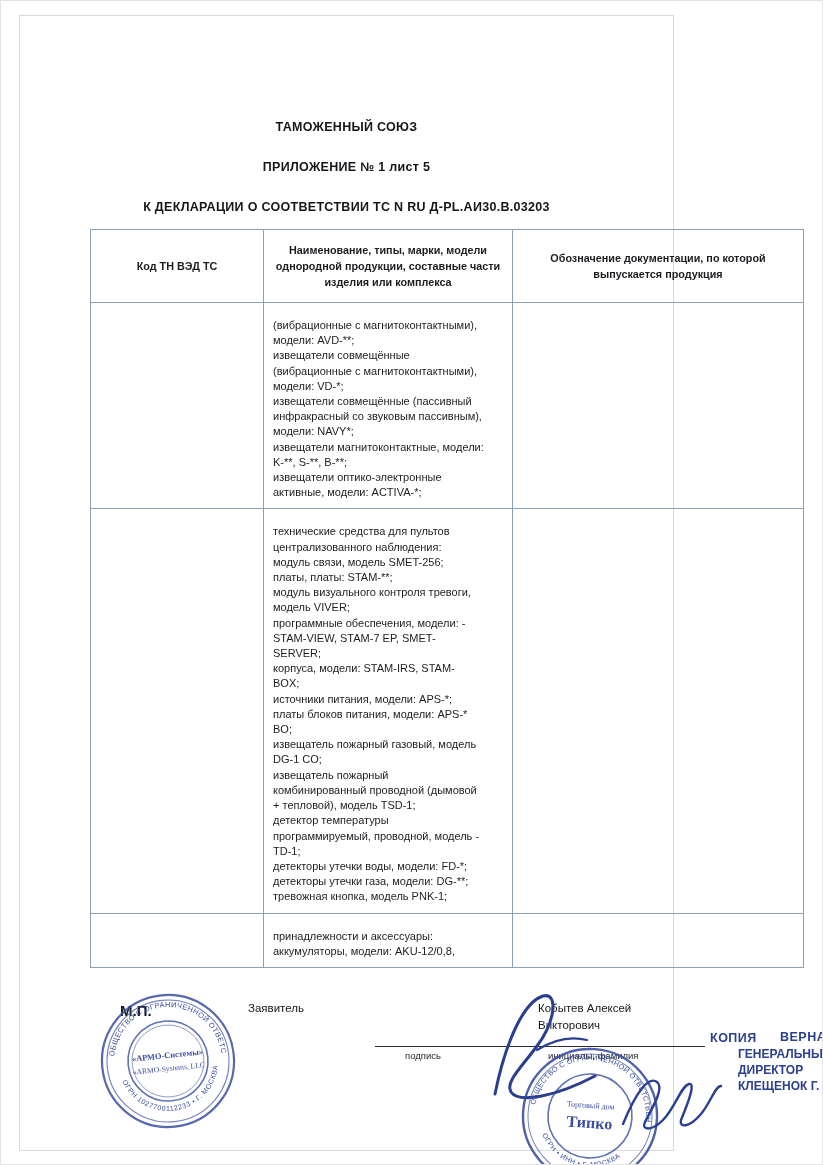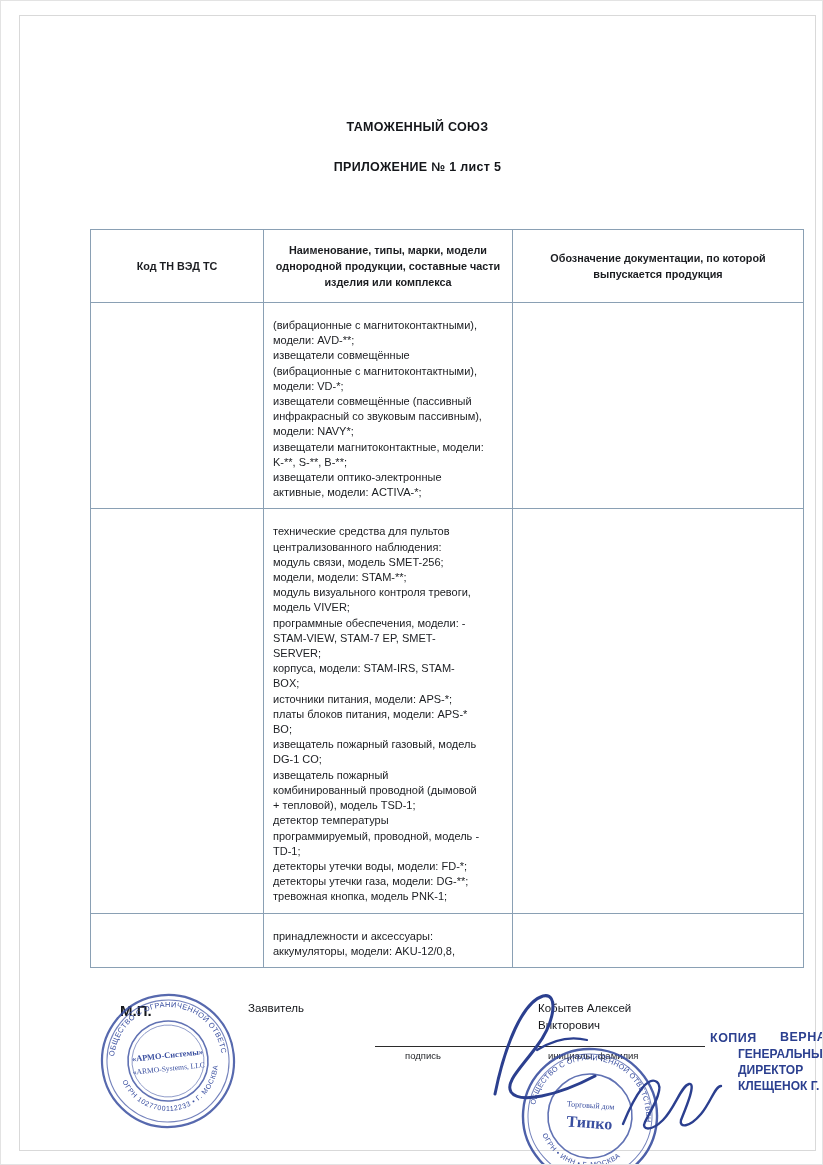--- a/index.html
+++ b/index.html
@@ -17,21 +17,21 @@
     background: #ffffff;
     margin: 0 auto;
     overflow: hidden;
     border: 1px solid #e3e3e3;
     box-sizing: border-box;
   }
   .sheet {
     position: absolute;
     left: 18px;
     top: 14px;
-    width: 797px;
+    width: 655px;
     height: 1136px;
     background: #fff;
     border: 1px solid #d9d9d9;
     box-sizing: border-box;
   }
   .header {
     text-align: center;
     margin-top: 104px;
   }
   .header .line {
@@ -174,20 +174,21 @@
 </style>
 </head>
 <body>
 
 <div class="page">
   <div class="sheet">
 
     <div class="header">
       <div class="line l1">ТАМОЖЕННЫЙ СОЮЗ</div>
       <div class="line l2">ПРИЛОЖЕНИЕ № 1 лист 5</div>
+      <div class="line l3">К ДЕКЛАРАЦИИ О СООТВЕТСТВИИ ТС N RU Д-PL.АИ30.В.03203</div>
     </div>
 
     <table class="maintable">
       <thead>
         <tr>
           <th class="col1">Код ТН ВЭД ТС</th>
           <th class="col2">Наименование, типы, марки, модели однородной продукции, составные части изделия или комплекса</th>
           <th class="col3">Обозначение документации, по которой выпускается продукция</th>
         </tr>
       </thead>
@@ -209,21 +210,21 @@
             <div>активные, модели: ACTIVA-*;</div>
           </td>
           <td class="col3"></td>
         </tr>
         <tr>
           <td class="col1"></td>
           <td class="col2 cell-lines">
             <div>технические средства для пультов</div>
             <div>централизованного наблюдения:</div>
             <div>модуль связи, модель SMET-256;</div>
-            <div>модели, модели: STAM-**;</div>
+            <div>платы, платы: STAM-**;</div>
             <div>модуль визуального контроля тревоги,</div>
             <div>модель VIVER;</div>
             <div>программные обеспечения, модели: -</div>
             <div>STAM-VIEW, STAM-7 EP, SMET-</div>
             <div>SERVER;</div>
             <div>корпуса, модели: STAM-IRS, STAM-</div>
             <div>BOX;</div>
             <div>источники питания, модели: APS-*;</div>
             <div>платы блоков питания, модели: APS-*</div>
             <div>BO;</div>

